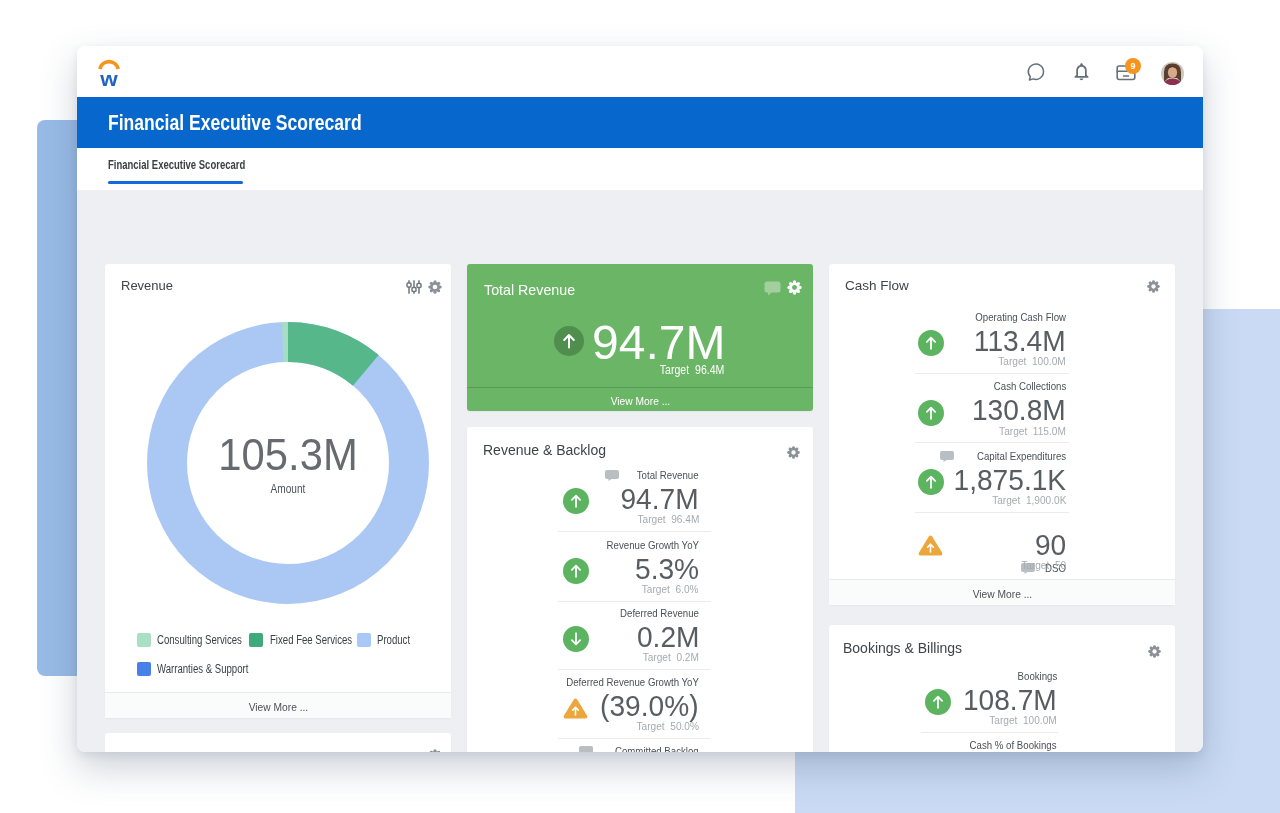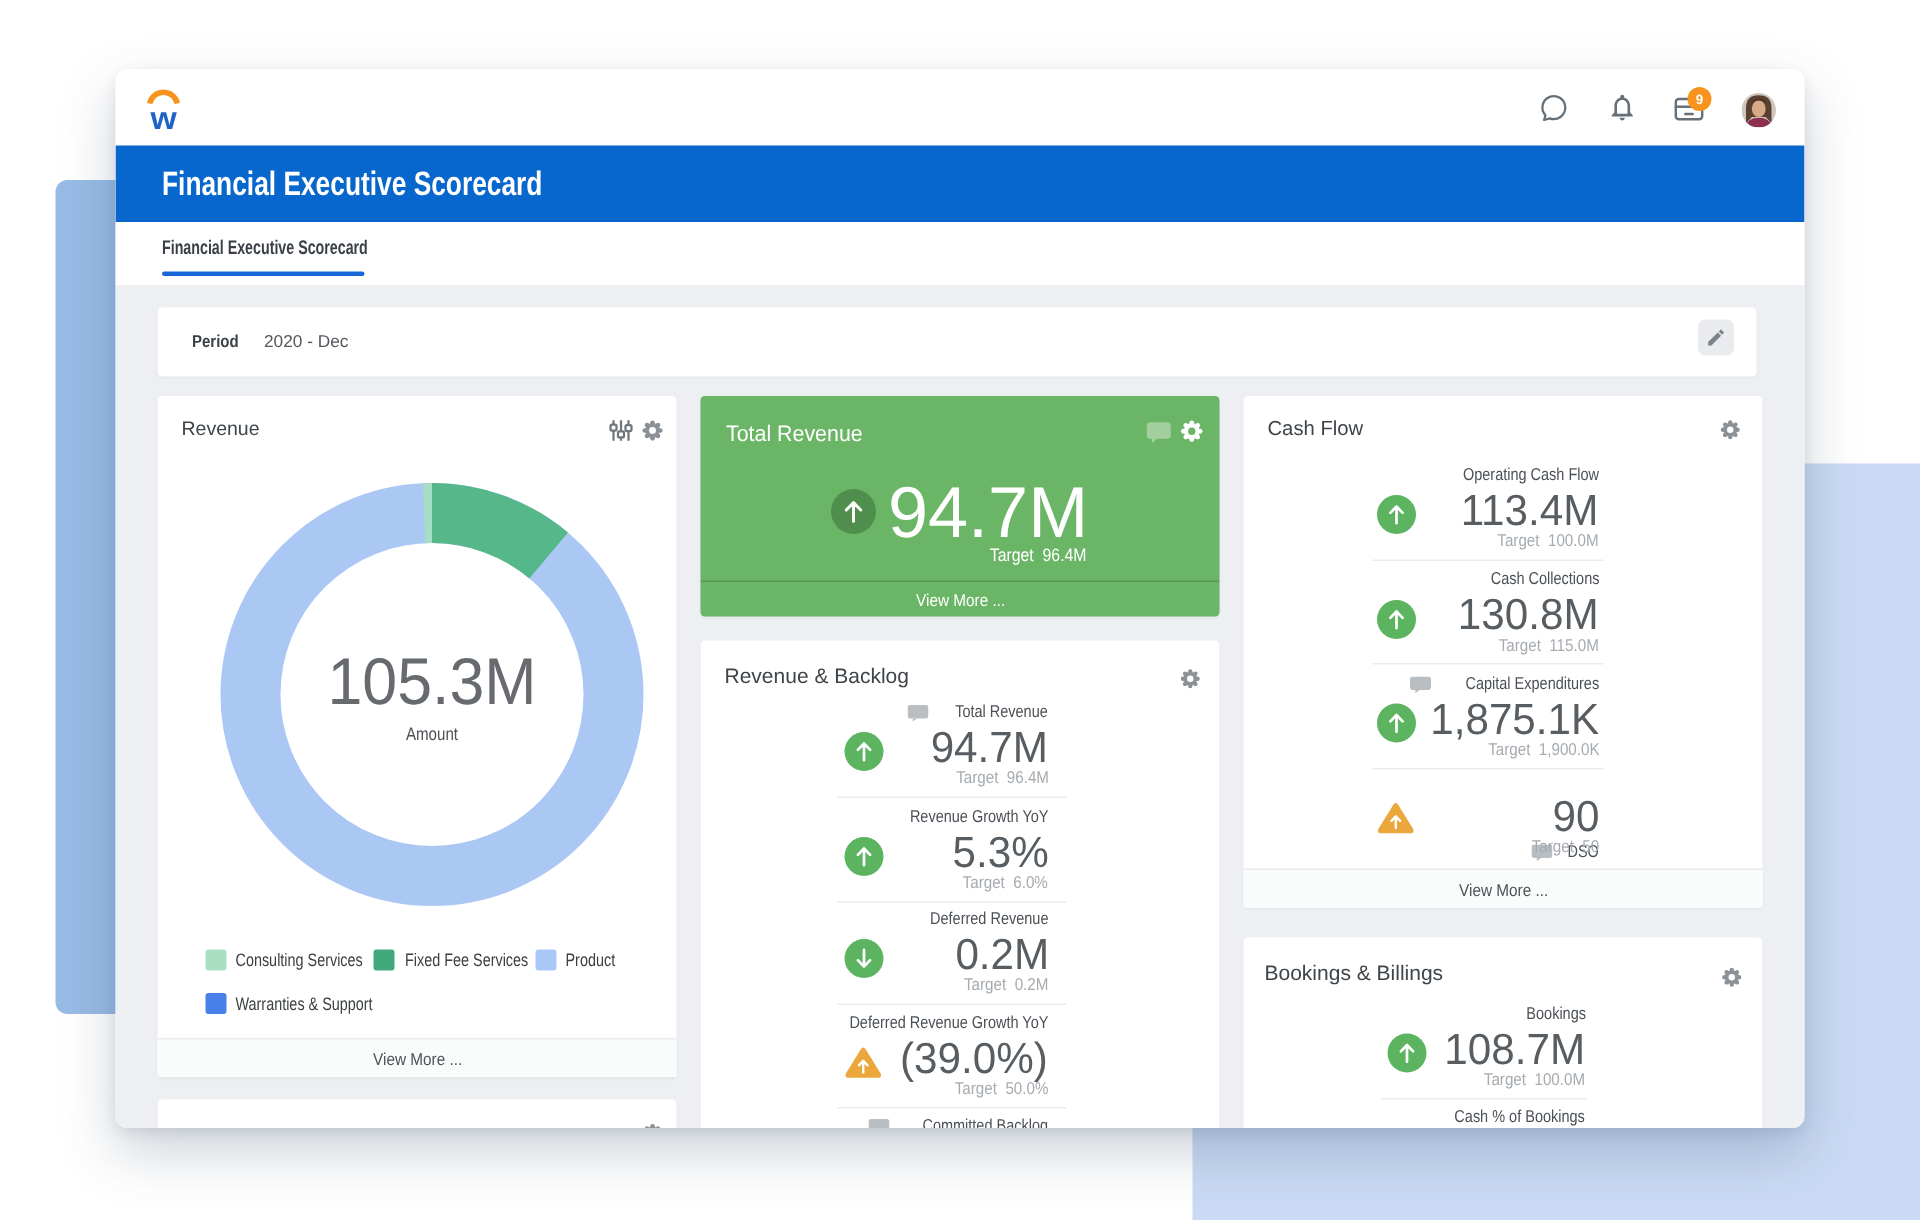--- a/index.html
+++ b/index.html
@@ -94,29 +94,20 @@
     </div>
   </div>
   <div class="abs" id="band">
       <h1>Financial Executive Scorecard</h1>
     </div>
   <div class="abs" id="tabbar">
     <div class="tab">Financial Executive Scorecard</div>
     <div class="tline"></div>
   </div>
   <div class="abs" id="content">
-    <div id="period">
-      <div class="p1">Period</div>
-      <div class="p2">2020 - Dec</div>
-      <div id="pencil">
-        <svg style="position:absolute;left:5px;top:5px;" width="14" height="14" viewBox="0 0 24 24" fill="#7b838b">
-          <path d="M3,17.25V21h3.75L17.81,9.94l-3.75-3.75L3,17.25z M20.71,7.04c0.39-0.39,0.39-1.02,0-1.41l-2.34-2.34 c-0.39-0.39-1.02-0.39-1.41,0l-1.83,1.83l3.75,3.75L20.71,7.04z"></path>
-        </svg>
-      </div>
-    </div>
 
     <div class="card" id="c-revenue" style="left:28px; top:74px; width:346px; height:454px;">
       <div class="ctitle" style="font-size:13px;">Revenue</div>
       <svg style="position:absolute;left:301px;top:15px;" width="16" height="16" viewBox="0 0 16 16" fill="none" stroke="#70767c" stroke-width="1.5">
         <path d="M3 1.2 V14.8 M8 1.2 V14.8 M13 1.2 V14.8"></path>
         <rect x="1" y="4" width="4" height="4" rx="1" fill="#fff"></rect>
         <rect x="6" y="8.6" width="4" height="4" rx="1" fill="#fff"></rect>
         <rect x="11" y="4.4" width="4" height="4" rx="1" fill="#fff"></rect>
       </svg>
       <svg style="position:absolute;left:322px;top:15px;" width="16" height="16" viewBox="0 0 16 16">

